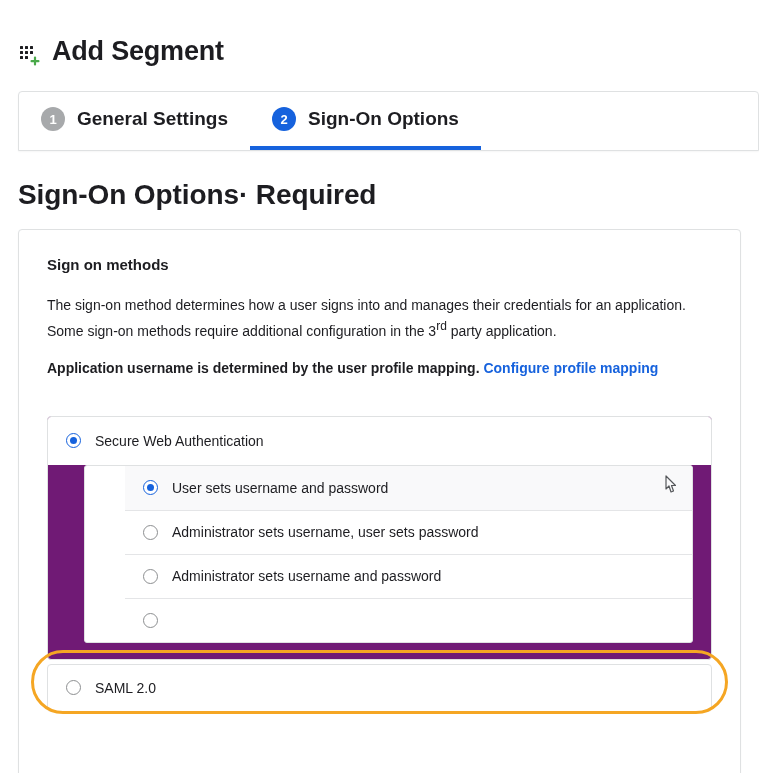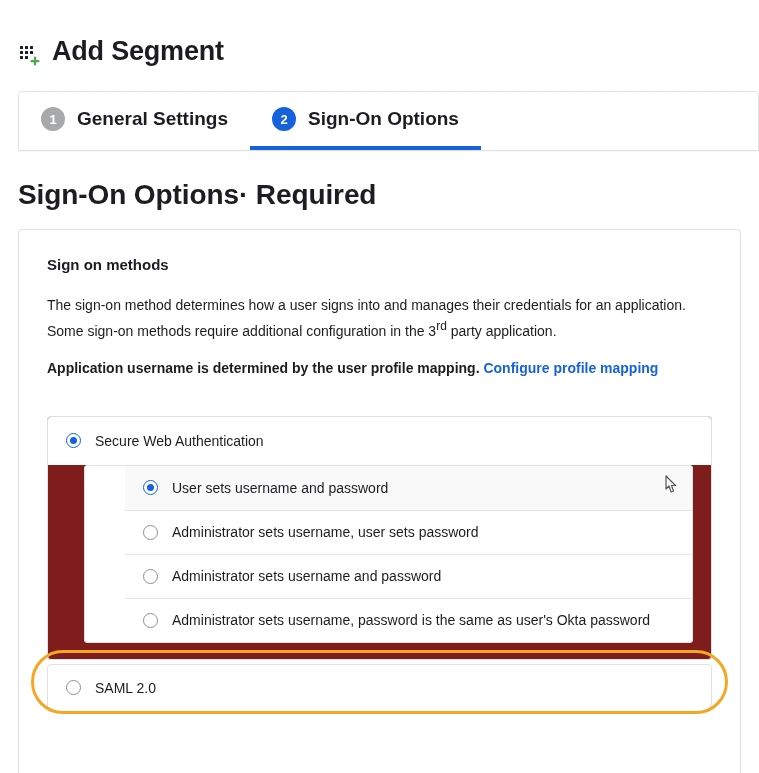--- a/index.html
+++ b/index.html
@@ -140,21 +140,21 @@
   .link {
     color: #1662dd;
     text-decoration: none;
     cursor: pointer;
   }
 
   
   .radio-box {
     border: 1px solid #dfe1e2;
     border-radius: 4px;
-    background: #7f1d1d;
+    background: #701a75;
     overflow: hidden;
   }
   .radio-row {
     display: flex;
     align-items: center;
     padding: 0 18px;
     height: 44px;
     box-sizing: border-box;
     cursor: pointer;
     background: #fff;
@@ -332,21 +332,20 @@
       <div class="sub-row">
         <span class="radio"></span>
         <span class="radio-label">Administrator sets username, user sets password</span>
       </div>
       <div class="sub-row">
         <span class="radio"></span>
         <span class="radio-label">Administrator sets username and password</span>
       </div>
       <div class="sub-row">
         <span class="radio"></span>
-        <span class="radio-label">Administrator sets username, password is the same as user's Okta password</span>
       </div>
     </div>
   </div>
 
   <div class="saml-wrap">
     <div class="saml-box">
       <span class="radio"></span>
       <span class="radio-label">SAML 2.0</span>
     </div>
     <div class="highlight-ring"></div>

